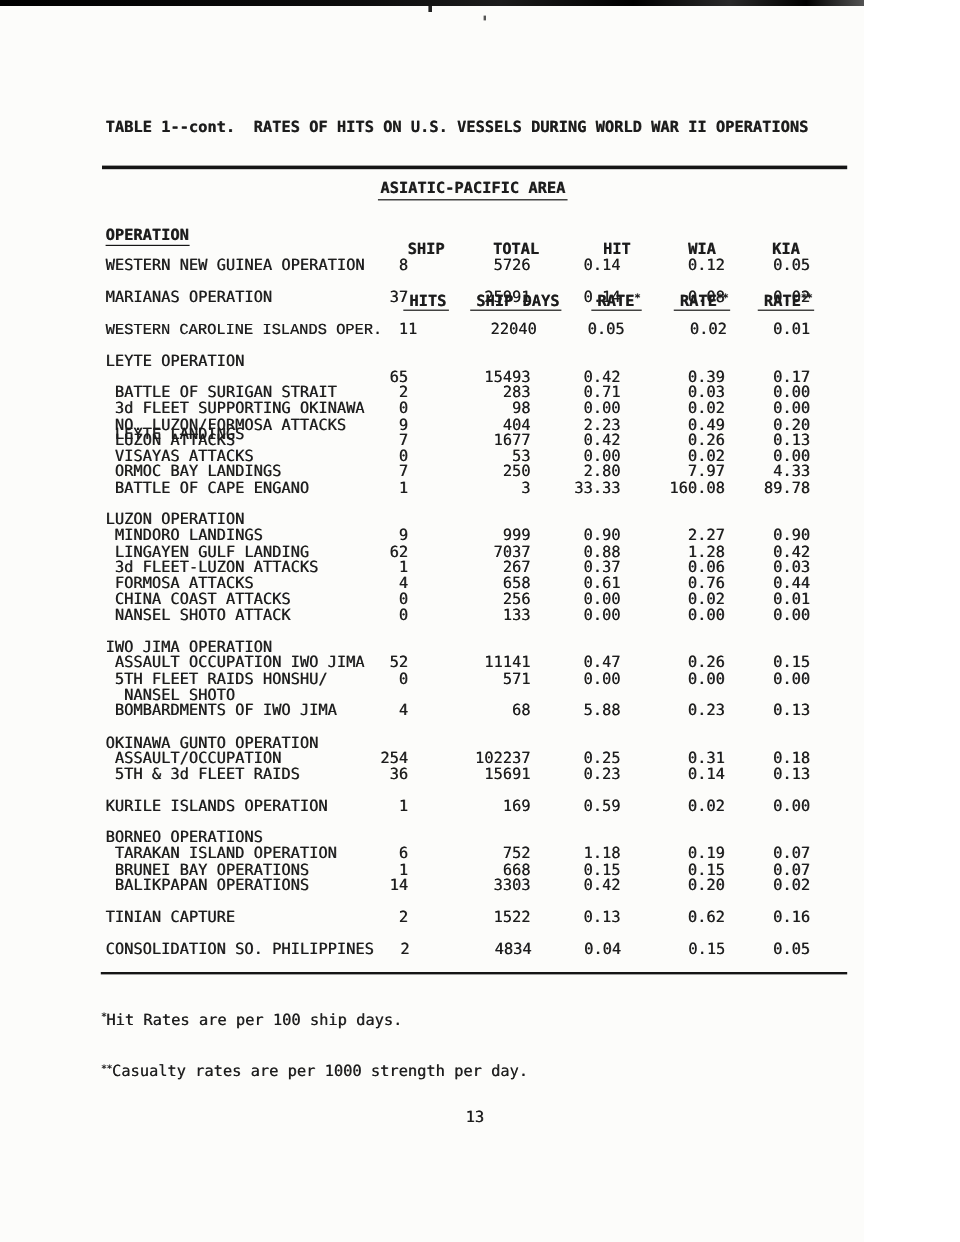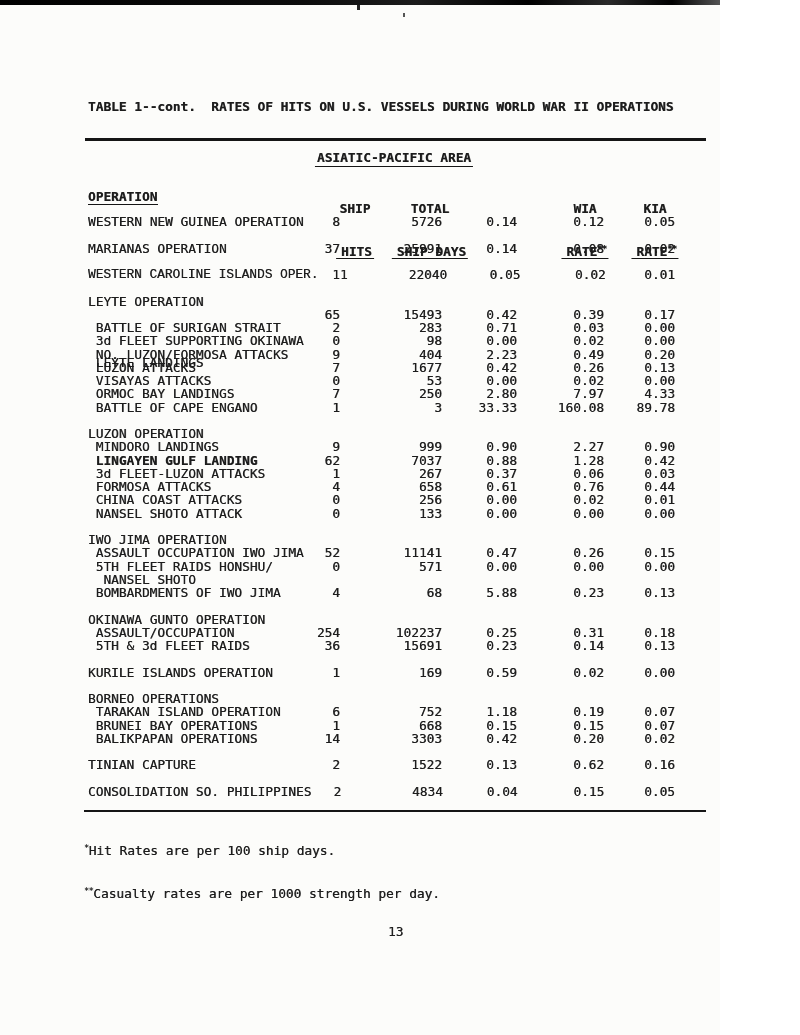--- a/index.html
+++ b/index.html
@@ -82,20 +82,24 @@
   <div class="col-head" style="left:430px">
     <div>TOTAL</div>
     <div><span class="u"><span>SHIP DAYS</span><sup class="mark"></sup></span></div>
   </div>
 
   <div class="col-head" style="left:355px">
     <div>SHIP</div>
     <div><span class="u"><span>HITS</span><sup class="mark"></sup></span></div>
   </div>
 
+  <div class="col-head" style="left:514px">
+    <div>HIT</div>
+    <div><span class="u"><span>RATE</span><sup class="mark">*</sup></span></div>
+  </div>
 
   <div class="col-head" style="left:585px">
     <div>WIA</div>
     <div><span class="u"><span>RATE</span><sup class="mark">**</sup></span></div>
   </div>
 
   <div class="col-head" style="left:655px">
     <div>KIA</div>
     <div><span class="u"><span>RATE</span><sup class="mark">**</sup></span></div>
   </div>
@@ -108,21 +112,21 @@
       <div class="row"><span class="c-label" style="padding-left: 7.7px; margin-top: 48px;">LEYTE LANDINGS</span><span class="c-hits">65</span><span class="c-days">15493</span><span class="c-hit">0.42</span><span class="c-wia">0.39</span><span class="c-kia">0.17</span></div>
       <div class="row"><span class="c-label" style="padding-left: 7.7px;">BATTLE OF SURIGAN STRAIT</span><span class="c-hits">2</span><span class="c-days">283</span><span class="c-hit">0.71</span><span class="c-wia">0.03</span><span class="c-kia">0.00</span></div>
       <div class="row"><span class="c-label" style="padding-left: 7.7px;">3d FLEET SUPPORTING OKINAWA</span><span class="c-hits">0</span><span class="c-days">98</span><span class="c-hit">0.00</span><span class="c-wia">0.02</span><span class="c-kia">0.00</span></div>
       <div class="row"><span class="c-label" style="padding-left: 7.7px;">NO. LUZON/FORMOSA ATTACKS</span><span class="c-hits">9</span><span class="c-days">404</span><span class="c-hit">2.23</span><span class="c-wia">0.49</span><span class="c-kia">0.20</span></div>
       <div class="row"><span class="c-label" style="padding-left: 7.7px;">LUZON ATTACKS</span><span class="c-hits">7</span><span class="c-days">1677</span><span class="c-hit">0.42</span><span class="c-wia">0.26</span><span class="c-kia">0.13</span></div>
       <div class="row"><span class="c-label" style="padding-left: 7.7px;">VISAYAS ATTACKS</span><span class="c-hits">0</span><span class="c-days">53</span><span class="c-hit">0.00</span><span class="c-wia">0.02</span><span class="c-kia">0.00</span></div>
       <div class="row"><span class="c-label" style="padding-left: 7.7px;">ORMOC BAY LANDINGS</span><span class="c-hits">7</span><span class="c-days">250</span><span class="c-hit">2.80</span><span class="c-wia">7.97</span><span class="c-kia">4.33</span></div>
       <div class="row"><span class="c-label" style="padding-left: 7.7px;">BATTLE OF CAPE ENGANO</span><span class="c-hits">1</span><span class="c-days">3</span><span class="c-hit">33.33</span><span class="c-wia">160.08</span><span class="c-kia">89.78</span></div>
       <div class="row gap"><span class="c-label" style="padding-left: 0px;">LUZON OPERATION</span><span class="c-hits"></span><span class="c-days"></span><span class="c-hit"></span><span class="c-wia"></span><span class="c-kia"></span></div>
       <div class="row"><span class="c-label" style="padding-left: 7.7px;">MINDORO LANDINGS</span><span class="c-hits">9</span><span class="c-days">999</span><span class="c-hit">0.90</span><span class="c-wia">2.27</span><span class="c-kia">0.90</span></div>
-      <div class="row"><span class="c-label" style="padding-left: 7.7px; font-weight: bold;">LINGAYEN GULF LANDING</span><span class="c-hits">62</span><span class="c-days">7037</span><span class="c-hit">0.88</span><span class="c-wia">1.28</span><span class="c-kia">0.42</span></div>
+      <div class="row"><span class="c-label" style="padding-left: 7.7px;">LINGAYEN GULF LANDING</span><span class="c-hits">62</span><span class="c-days">7037</span><span class="c-hit">0.88</span><span class="c-wia">1.28</span><span class="c-kia">0.42</span></div>
       <div class="row"><span class="c-label" style="padding-left: 7.7px;">3d FLEET-LUZON ATTACKS</span><span class="c-hits">1</span><span class="c-days">267</span><span class="c-hit">0.37</span><span class="c-wia">0.06</span><span class="c-kia">0.03</span></div>
       <div class="row"><span class="c-label" style="padding-left: 7.7px;">FORMOSA ATTACKS</span><span class="c-hits">4</span><span class="c-days">658</span><span class="c-hit">0.61</span><span class="c-wia">0.76</span><span class="c-kia">0.44</span></div>
       <div class="row"><span class="c-label" style="padding-left: 7.7px;">CHINA COAST ATTACKS</span><span class="c-hits">0</span><span class="c-days">256</span><span class="c-hit">0.00</span><span class="c-wia">0.02</span><span class="c-kia">0.01</span></div>
       <div class="row"><span class="c-label" style="padding-left: 7.7px;">NANSEL SHOTO ATTACK</span><span class="c-hits">0</span><span class="c-days">133</span><span class="c-hit">0.00</span><span class="c-wia">0.00</span><span class="c-kia">0.00</span></div>
       <div class="row gap"><span class="c-label" style="padding-left: 0px;">IWO JIMA OPERATION</span><span class="c-hits"></span><span class="c-days"></span><span class="c-hit"></span><span class="c-wia"></span><span class="c-kia"></span></div>
       <div class="row"><span class="c-label" style="padding-left: 7.7px;">ASSAULT OCCUPATION IWO JIMA</span><span class="c-hits">52</span><span class="c-days">11141</span><span class="c-hit">0.47</span><span class="c-wia">0.26</span><span class="c-kia">0.15</span></div>
       <div class="row"><span class="c-label" style="padding-left: 7.7px;">5TH FLEET RAIDS HONSHU/</span><span class="c-hits">0</span><span class="c-days">571</span><span class="c-hit">0.00</span><span class="c-wia">0.00</span><span class="c-kia">0.00</span></div>
       <div class="row"><span class="c-label" style="padding-left: 15.4px;">NANSEL SHOTO</span><span class="c-hits"></span><span class="c-days"></span><span class="c-hit"></span><span class="c-wia"></span><span class="c-kia"></span></div>
       <div class="row"><span class="c-label" style="padding-left: 7.7px;">BOMBARDMENTS OF IWO JIMA</span><span class="c-hits">4</span><span class="c-days">68</span><span class="c-hit">5.88</span><span class="c-wia">0.23</span><span class="c-kia">0.13</span></div>
       <div class="row gap"><span class="c-label" style="padding-left: 0px;">OKINAWA GUNTO OPERATION</span><span class="c-hits"></span><span class="c-days"></span><span class="c-hit"></span><span class="c-wia"></span><span class="c-kia"></span></div>

